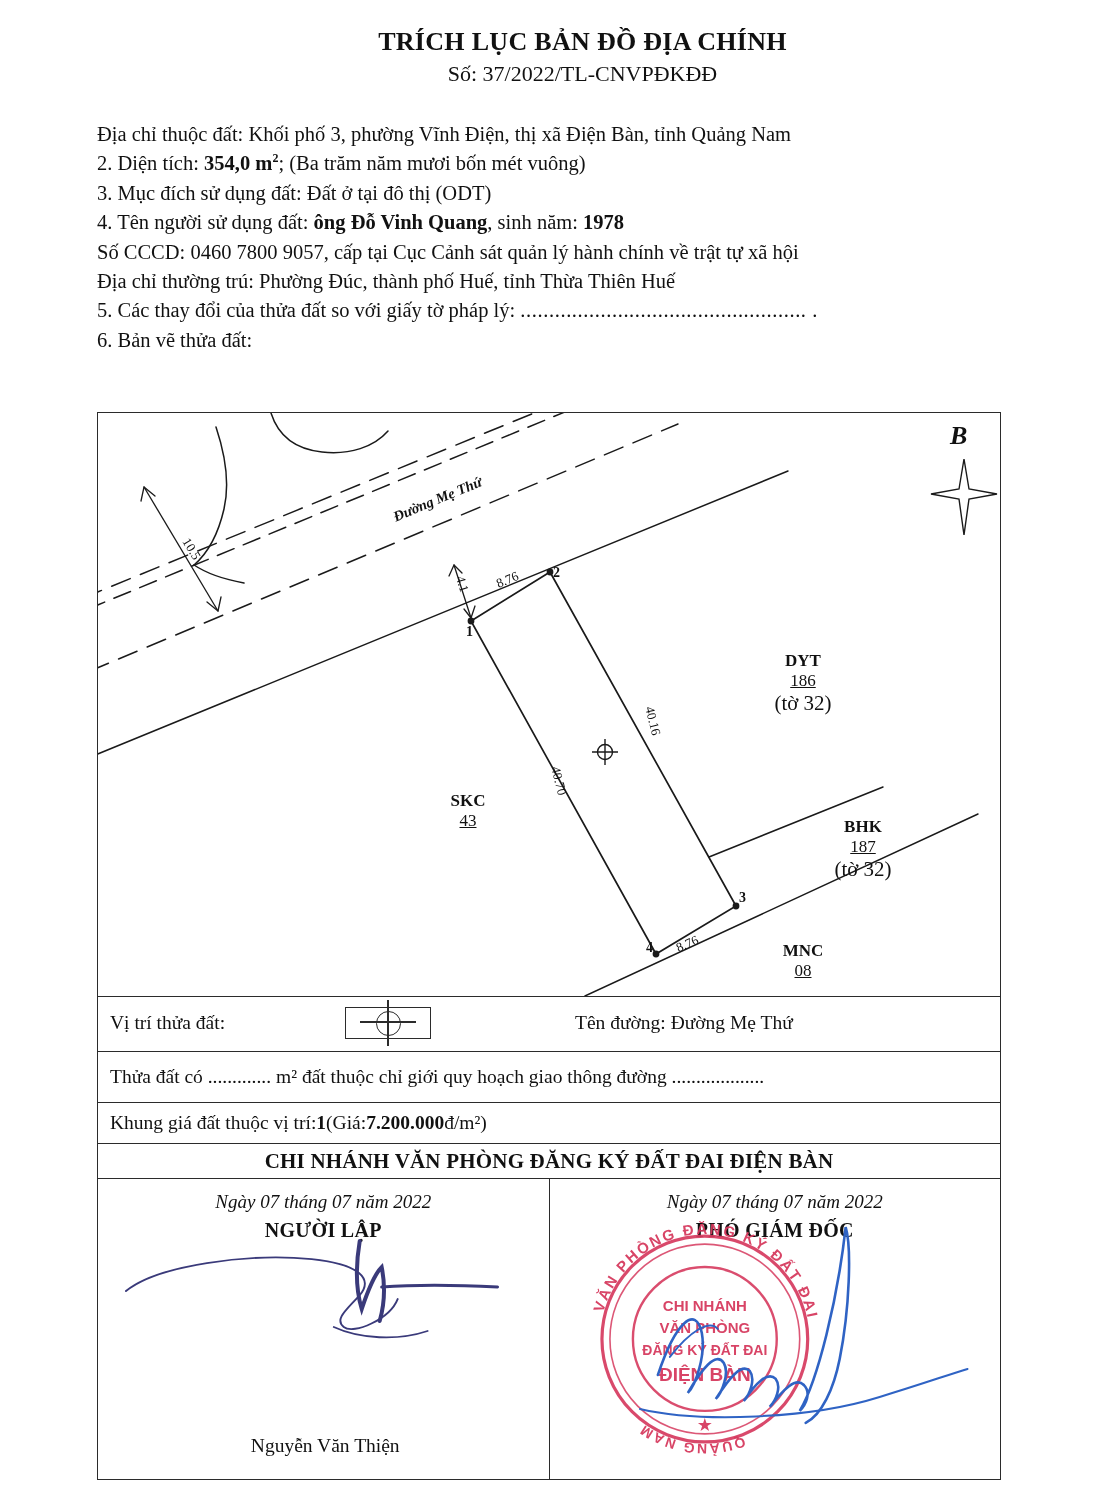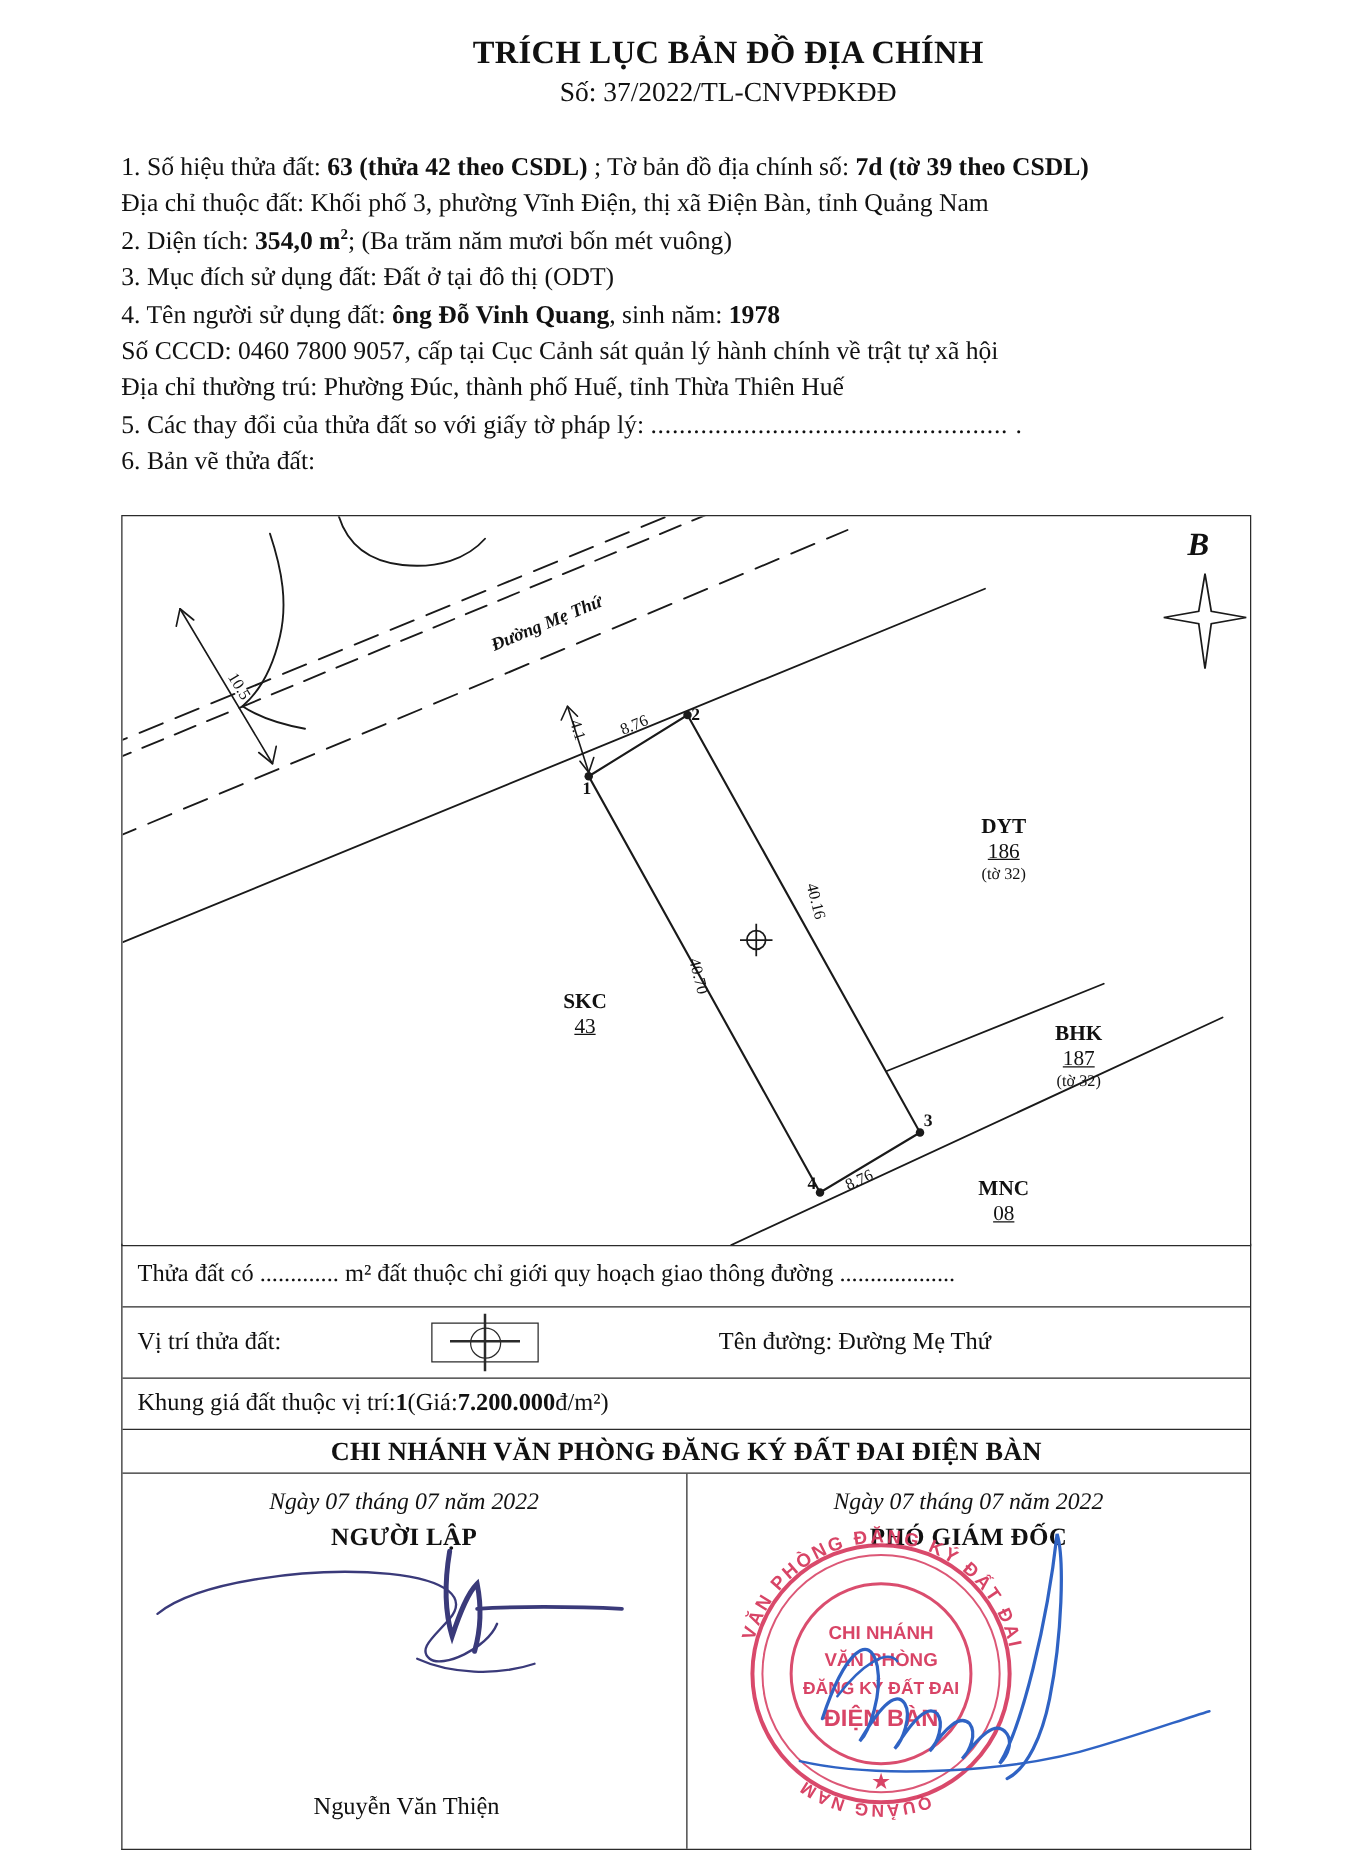--- a/index.html
+++ b/index.html
@@ -26,21 +26,21 @@
     position:absolute;left:97px;top:412px;width:902px;height:583px;
     border:1.6px solid #2b2b2b;background:#fff;overflow:hidden;
   }
   .map-frame svg{position:absolute;left:0;top:0;}
 
   
   .mlabel{position:absolute;font-family:"Liberation Serif",serif;color:#111;white-space:nowrap;}
   .lbl-class{font-weight:bold;font-size:17px;text-align:center;}
   .lbl-num{font-size:17px;text-align:center;border-top:0;}
   .lbl-num u{text-decoration:underline;}
-  .lbl-sheet{font-size:13px;text-align:center;}
+  .lbl-sheet{font-size:21px;text-align:center;}
   .vnum{font-size:14px;font-weight:bold;}
   .dim{font-size:13px;font-family:"Liberation Serif",serif;}
   .road-name{font-size:14.5px;font-weight:bold;font-style:italic;}
   .compass-b{font-size:26px;font-style:italic;font-family:"Liberation Serif",serif;font-weight:bold;}
 
   
   .tbl{position:absolute;left:97px;top:995px;width:902px;border:1.6px solid #2b2b2b;border-top:none;}
   .trow{border-bottom:1.6px solid #2b2b2b;position:relative;}
   .trow:last-child{border-bottom:none;}
   .r-loc{height:56px;display:flex;align-items:center;font-size:19.5px;}
@@ -67,23 +67,20 @@
 
 <div class="page">
 
   <div class="title-block">
     <div class="doc-title">TRÍCH LỤC BẢN ĐỒ ĐỊA CHÍNH</div>
     <div class="doc-subtitle">Số: 37/2022/TL-CNVPĐKĐĐ</div>
   </div>
 
   <div class="body-text">
     <div class="ln">
-      <span>1. Số hiệu thửa đất: </span><b>63 (thửa 42 theo CSDL)</b><span>  ; Tờ bản đồ địa chính số: </span><b>7d (tờ 39 theo CSDL)</b>
-    </div>
-    <div class="ln">
       <span>Địa chỉ thuộc đất: </span><span>Khối phố 3, phường Vĩnh Điện, thị xã Điện Bàn, tỉnh Quảng Nam</span>
     </div>
     <div class="ln">
       <span>2. Diện tích: </span><b><span>354,0 m</span><sup>2</sup></b><span>; (Ba trăm năm mươi bốn mét vuông)</span>
     </div>
     <div class="ln">3. Mục đích sử dụng đất: Đất ở tại đô thị (ODT)</div>
     <div class="ln">
       <span>4. Tên người sử dụng đất: </span><b>ông Đỗ Vinh Quang</b><span>, sinh năm: </span><b>1978</b>
     </div>
     <div class="ln">Số CCCD: 0460 7800 9057, cấp tại Cục Cảnh sát quản lý hành chính về trật tự xã hội</div>
@@ -181,36 +178,36 @@
 
     <div class="mlabel" style="left:660px;top:528px;width:90px;">
       <div class="lbl-class">MNC</div>
       <div class="lbl-num"><u>08</u></div>
     </div>
 
     <div class="mlabel compass-b" style="left:852px;top:8px;">B</div>
   </div>
 
   <div class="tbl">
-
-    <div class="trow r-plan">Thửa đất có ............. m² đất thuộc chỉ giới quy hoạch giao thông đường ...................</div>
 
     <div class="trow r-loc">
       <div class="c1">Vị trí thửa đất:</div>
       <div class="c2">
         <div class="symbolbox">
           <div class="cross-h"></div>
           <div class="cross-v"></div>
           <div class="circ"></div>
         </div>
       </div>
       <div class="c3">
         <span>Tên đường: </span><span>Đường Mẹ Thứ</span>
       </div>
     </div>
+
+    <div class="trow r-plan">Thửa đất có ............. m² đất thuộc chỉ giới quy hoạch giao thông đường ...................</div>
 
     <div class="trow r-price">
       <span>Khung giá đất thuộc vị trí: </span>
         <b>1</b>
         <span>   (Giá: </span>
         <b>7.200.000</b>
         <span> đ/m²)</span>
     </div>
 
     <div class="trow r-office">CHI NHÁNH VĂN PHÒNG ĐĂNG KÝ ĐẤT ĐAI ĐIỆN BÀN</div>

